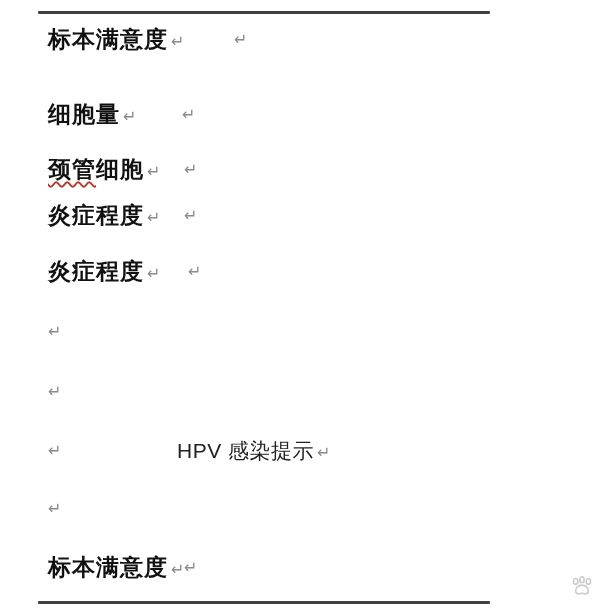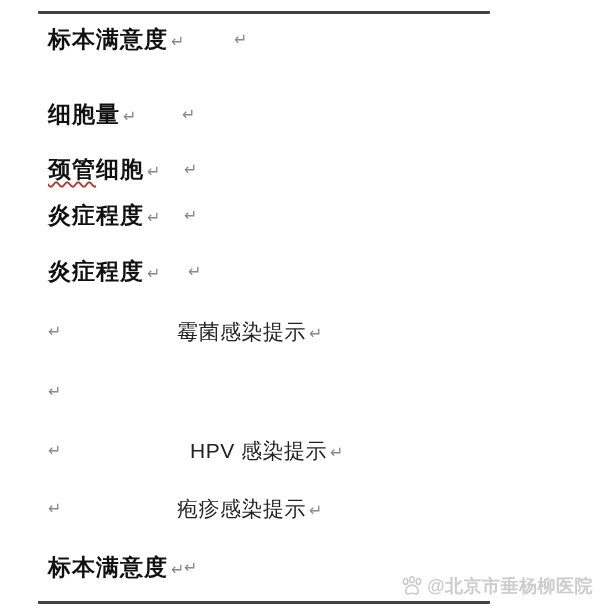--- a/index.html
+++ b/index.html
@@ -77,49 +77,46 @@
     <span class="mark tabstop" style="left:136px">↵</span>
   </div>
 
   <div class="row" style="top:258px">
     <span class="lbl">炎症程度</span><span class="mark">↵</span>
     <span class="mark tabstop" style="left:140px">↵</span>
   </div>
 
   <div class="row" style="top:318px">
     <span class="mark lead">↵</span>
-    <span class="subwrap" style="left:129px"><span class="lbl-sub">霉菌感染提示</span><span class="mark">↵</span></span>
   </div>
 
   <div class="row" style="top:378px">
     <span class="mark lead">↵</span>
   </div>
 
   <div class="row" style="top:437px">
     <span class="mark lead">↵</span>
-    <span class="subwrap" style="left:142px"><span class="lbl-sub">HPV 感染提示</span><span class="mark">↵</span></span>
+    <span class="subwrap" style="left:129px"><span class="lbl-sub">HPV 感染提示</span><span class="mark">↵</span></span>
   </div>
 
   <div class="row" style="top:495px">
     <span class="mark lead">↵</span>
-    <span class="subwrap" style="left:129px"><span class="lbl-sub">疱疹感染提示</span><span class="mark">↵</span></span>
   </div>
 
   <div class="row" style="top:554px">
     <span class="lbl">标本满意度</span><span class="mark">↵</span>
     <span class="mark tabstop" style="left:136px">↵</span>
   </div>
 
   <div class="rule bottom"></div>
 
   <div class="watermark">
     <svg class="paw" viewBox="0 0 24 22">
       <g fill="none" stroke="#cccccc" stroke-width="1.8">
         <ellipse cx="5" cy="6" rx="2.4" ry="3.2"></ellipse>
         <ellipse cx="12" cy="4" rx="2.4" ry="3.2"></ellipse>
         <ellipse cx="19" cy="6" rx="2.4" ry="3.2"></ellipse>
         <path d="M12 10c-3.8 0-7 3.2-7 6.3 0 2.2 1.6 3.4 3.4 3.4 1.4 0 2.3-.7 3.6-.7s2.2.7 3.6.7c1.8 0 3.4-1.2 3.4-3.4 0-3.1-3.2-6.3-7-6.3z"></path>
       </g>
     </svg>
-    <span>@北京市垂杨柳医院</span>
   </div>
 
 </div>
 
 </body></html>

